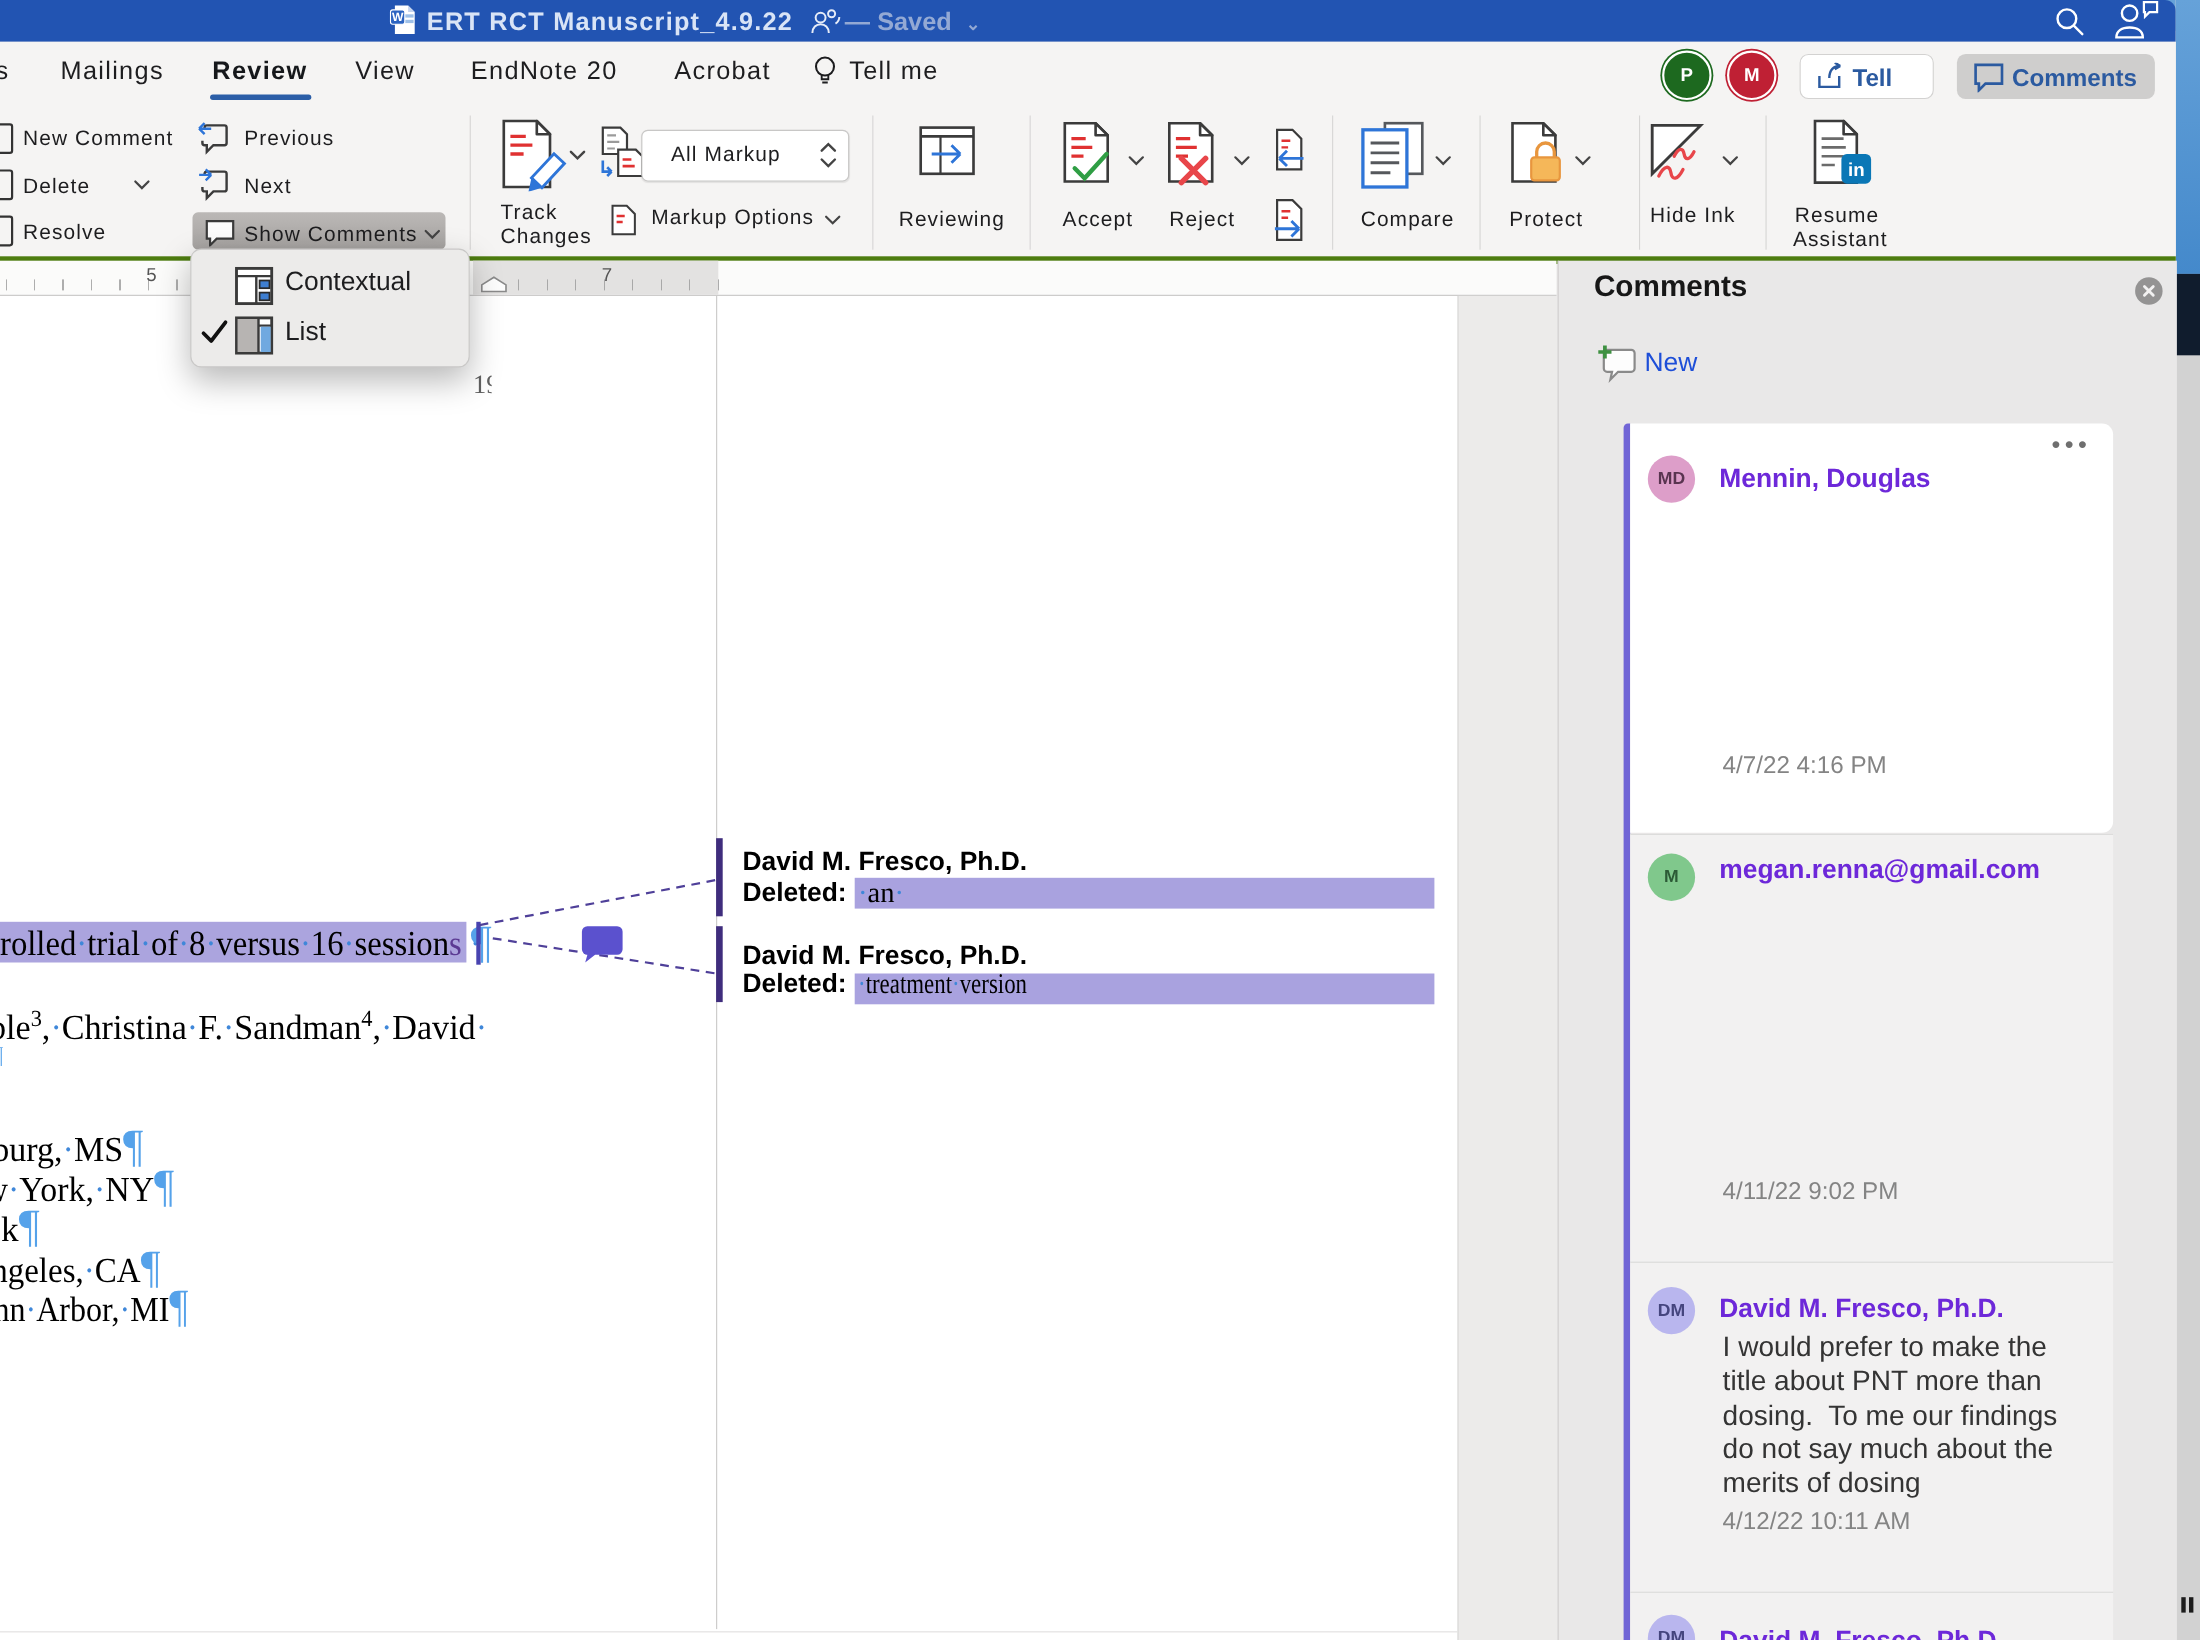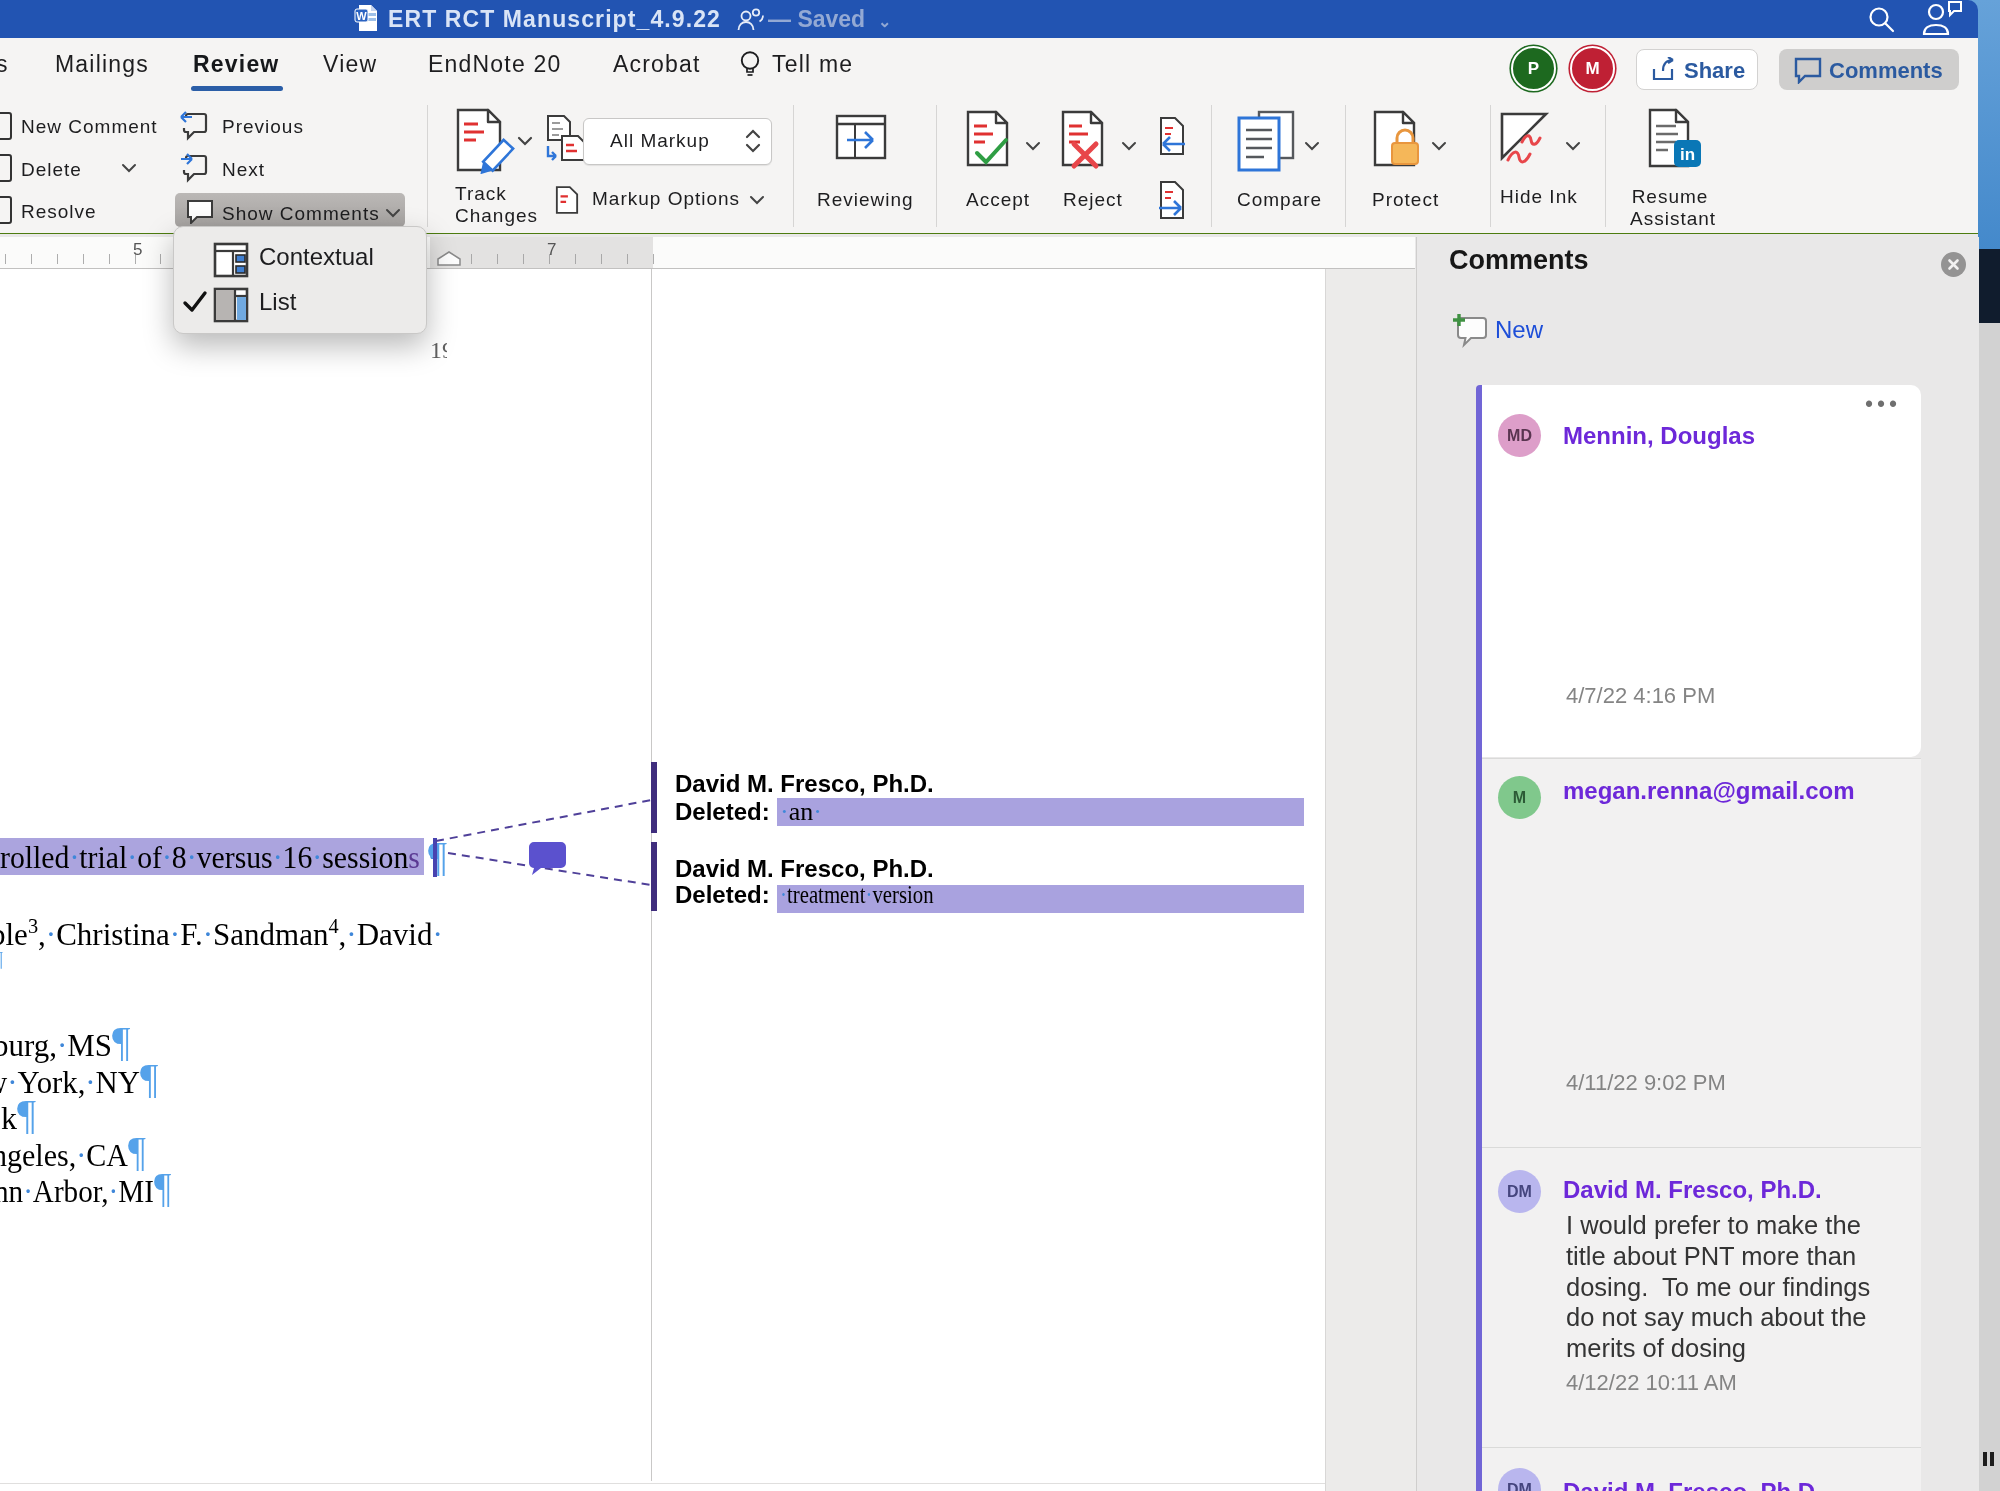--- a/index.html
+++ b/index.html
@@ -11,21 +11,21 @@
   #titletext{left:388px;top:6px;color:#d9e4f6;font-size:23px;font-weight:bold;letter-spacing:1.1px;}
   #savedtext{left:768px;top:6px;color:#93a9d4;font-size:23px;font-weight:bold;}
   
   #desk{left:1978px;top:0;width:22px;height:1491px;background:#d2d2d2;}
   #deskblue{left:0;top:0;width:22px;height:249px;background:linear-gradient(180deg,#66a2d9,#4489cb);}
   #desknavy{left:0;top:249px;width:22px;height:74px;background:#101c2d;}
   
   #tabrow{left:0;top:38px;width:1978px;height:62px;background:#f5f4f3;}
   .tab{top:13px;font-size:23px;color:#1d1d1f;letter-spacing:1.2px;}
   
-  #ribbon{left:0;top:100px;width:1978px;height:133px;background:#f5f4f3;border-bottom:1px solid #4d7c0f;}
+  #ribbon{left:0;top:100px;width:1978px;height:133px;background:#f5f4f3;border-bottom:7px solid #4d7c0f;}
   .rlabel{font-size:19px;color:#1d1d1f;white-space:nowrap;letter-spacing:1px;}
   .vsep{width:1px;background:#d6d5d4;top:5px;height:122px;}
   
   #ruler{left:0;top:237px;width:1415px;height:31px;background:#fbfbfa;border-bottom:1px solid #c2c1c0;}
   #rulgray{left:430px;top:0;width:223px;height:31px;background:#e3e2e1;}
   
   #docarea{left:0;top:269px;width:1415px;height:1222px;background:#fff;}
   #gutter{left:1325px;top:0px;width:90px;height:1222px;background:#ecebea;border-left:1px solid #d8d7d6;}
   #mline{left:651px;top:0;width:1px;height:1212px;background:#c9c8c7;}
   .serif{font-family:"Liberation Serif", serif;color:#000;}
@@ -263,21 +263,21 @@
   <div class="abs rlabel" style="left:1630px;top:86px;width:80px;text-align:center;">Resume<br>Assistant</div>
 </div>
 
 <div class="abs" style="left:1511px;top:46px;width:45px;height:45px;border-radius:50%;background:#1d691f;border:2px solid #fff;box-shadow:0 0 0 1.6px #1d691f;box-sizing:border-box;color:#fff;font-weight:bold;font-size:17px;text-align:center;line-height:42px;">P</div>
 <div class="abs" style="left:1570px;top:46px;width:45px;height:45px;border-radius:50%;background:#bf2034;border:2px solid #fff;box-shadow:0 0 0 1.6px #bf2034;box-sizing:border-box;color:#fff;font-weight:bold;font-size:17px;text-align:center;line-height:42px;">M</div>
 <div class="abs" style="left:1636px;top:49px;width:122px;height:41px;background:#fff;border:1px solid #d3d2d1;border-radius:8px;box-sizing:border-box;"></div>
 <svg class="abs" style="left:1650px;top:57px" width="28" height="26" viewBox="0 0 28 26">
   <path d="M4 12 v10 h18 v-10" fill="none" stroke="#2b5aa0" stroke-width="2.2"></path>
   <path d="M13 14 c0 -8 4 -11 10 -11 m0 0 l-5 -3 m5 3 l-5 3" fill="none" stroke="#2b5aa0" stroke-width="2.2"></path>
 </svg>
-<div class="abs" style="left:1684px;top:58px;font-size:22px;font-weight:bold;color:#2b5aa0;">Share</div>
+<div class="abs" style="left:1684px;top:58px;font-size:22px;font-weight:bold;color:#2b5aa0;">Tell</div>
 <div class="abs" style="left:1779px;top:49px;width:180px;height:41px;background:#cfcecd;border-radius:8px;"></div>
 <svg class="abs" style="left:1793px;top:56px" width="30" height="28" viewBox="0 0 30 28">
   <path d="M3 3 h24 v17 h-15 l-6 6 v-6 h-3 z" fill="none" stroke="#2b5aa0" stroke-width="2.4"></path>
 </svg>
 <div class="abs" style="left:1829px;top:58px;font-size:22px;font-weight:bold;color:#2b5aa0;">Comments</div>
 <div class="abs" id="ruler">
   <div class="abs" id="rulgray"></div>
   <div class="abs" style="left:5px;top:17px;width:650px;height:10px;background:repeating-linear-gradient(90deg,#9a9a9a 0px,#9a9a9a 1px,transparent 1px,transparent 25.9px);opacity:.8;"></div>
   <div class="abs" style="left:133px;top:3px;font-size:17px;color:#555;">5</div>
   <div class="abs" style="left:547px;top:3px;font-size:17px;color:#555;">7</div>

